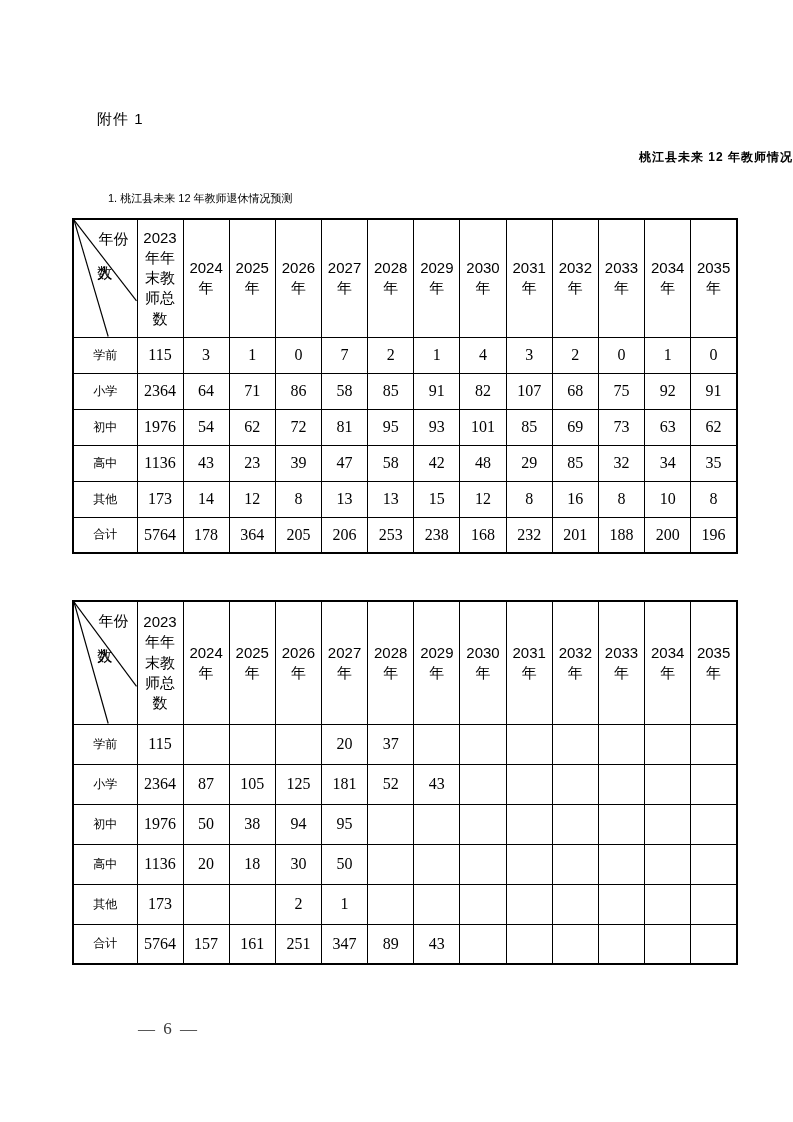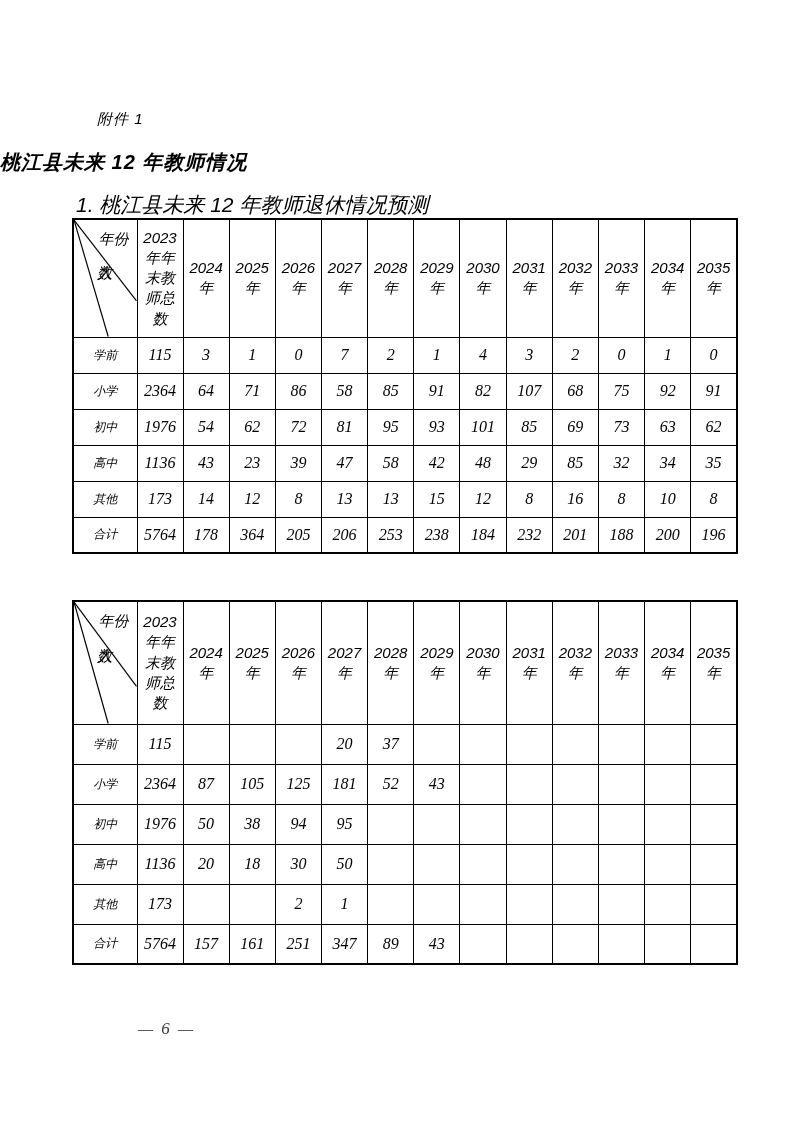--- a/index.html
+++ b/index.html
@@ -1,31 +1,31 @@
 <!DOCTYPE html>
 <html><head>
 <meta charset="utf-8">
 <style>
   * { margin:0; padding:0; box-sizing:border-box; }
   html,body { background:#e8e8e8; }
   body { font-family:"Liberation Sans","DejaVu Sans",sans-serif; color:#000; }
   .page {
     position:relative; width:793px; height:1122px; background:#ffffff;
-    margin:0 auto; overflow:hidden;font-style:italic;
+    margin:0 auto; overflow:hidden;
   }
   .attachment {
     position:absolute; left:97px; top:110px;
     font-size:15px; letter-spacing:1px;
   }
   .main-title {
     position:absolute; left:0; top:149px; width:100%;
-    text-align:left; font-size:20px; font-weight:bold; letter-spacing:1px;
+    text-align:right; font-size:12px; font-weight:bold; letter-spacing:1px;
   }
   .caption {
-    position:absolute; left:76px; font-size:21px;
+    position:absolute; left:108px; font-size:11px;
   }
   .caption-1 { top:191px; }
   .caption-2 { top:578px; }
 
   table.doc-table {
     position:absolute; left:72px; width:666px;
     border-collapse:collapse; table-layout:fixed;
     text-align:center; border:2px solid #000;
   }
   .t1 { top:218px; }
@@ -205,21 +205,21 @@
         </tr>
         <tr>
           <td class="label">合计</td>
           <td>5764</td>
           <td>178</td>
           <td>364</td>
           <td>205</td>
           <td>206</td>
           <td>253</td>
           <td>238</td>
-          <td>184</td>
+          <td>168</td>
           <td>232</td>
           <td>201</td>
           <td>188</td>
           <td>200</td>
           <td>196</td>
         </tr>
       </tbody>
   </table>
 
 

